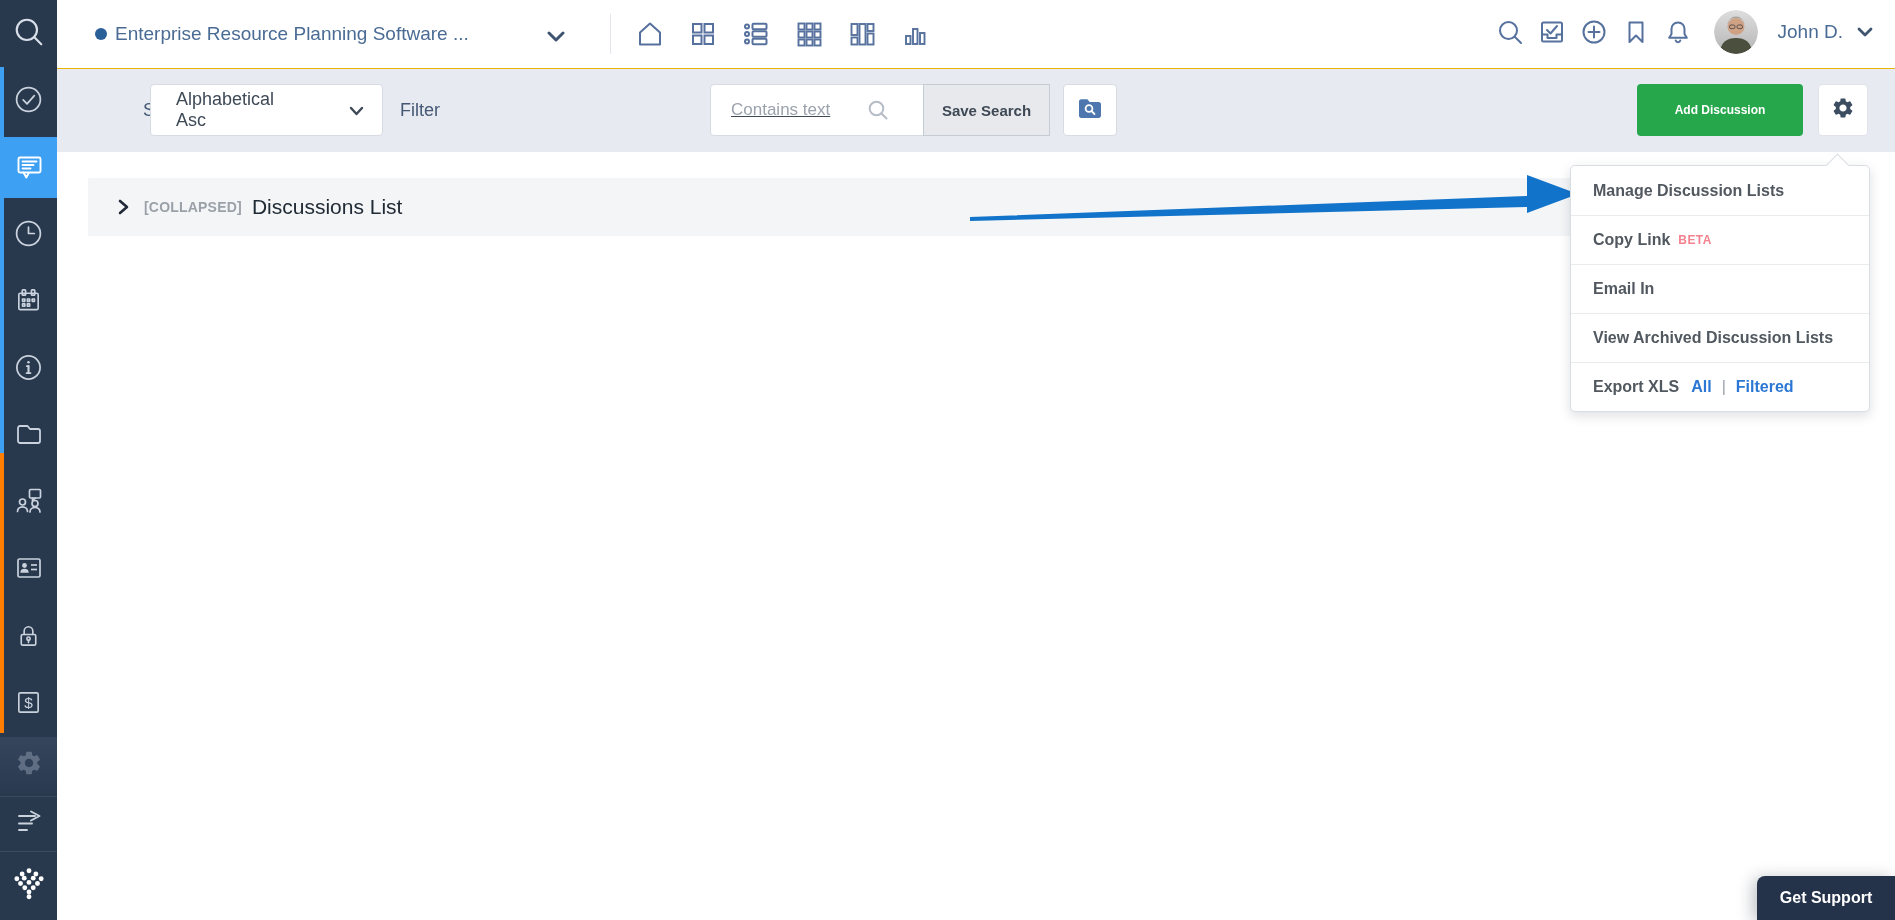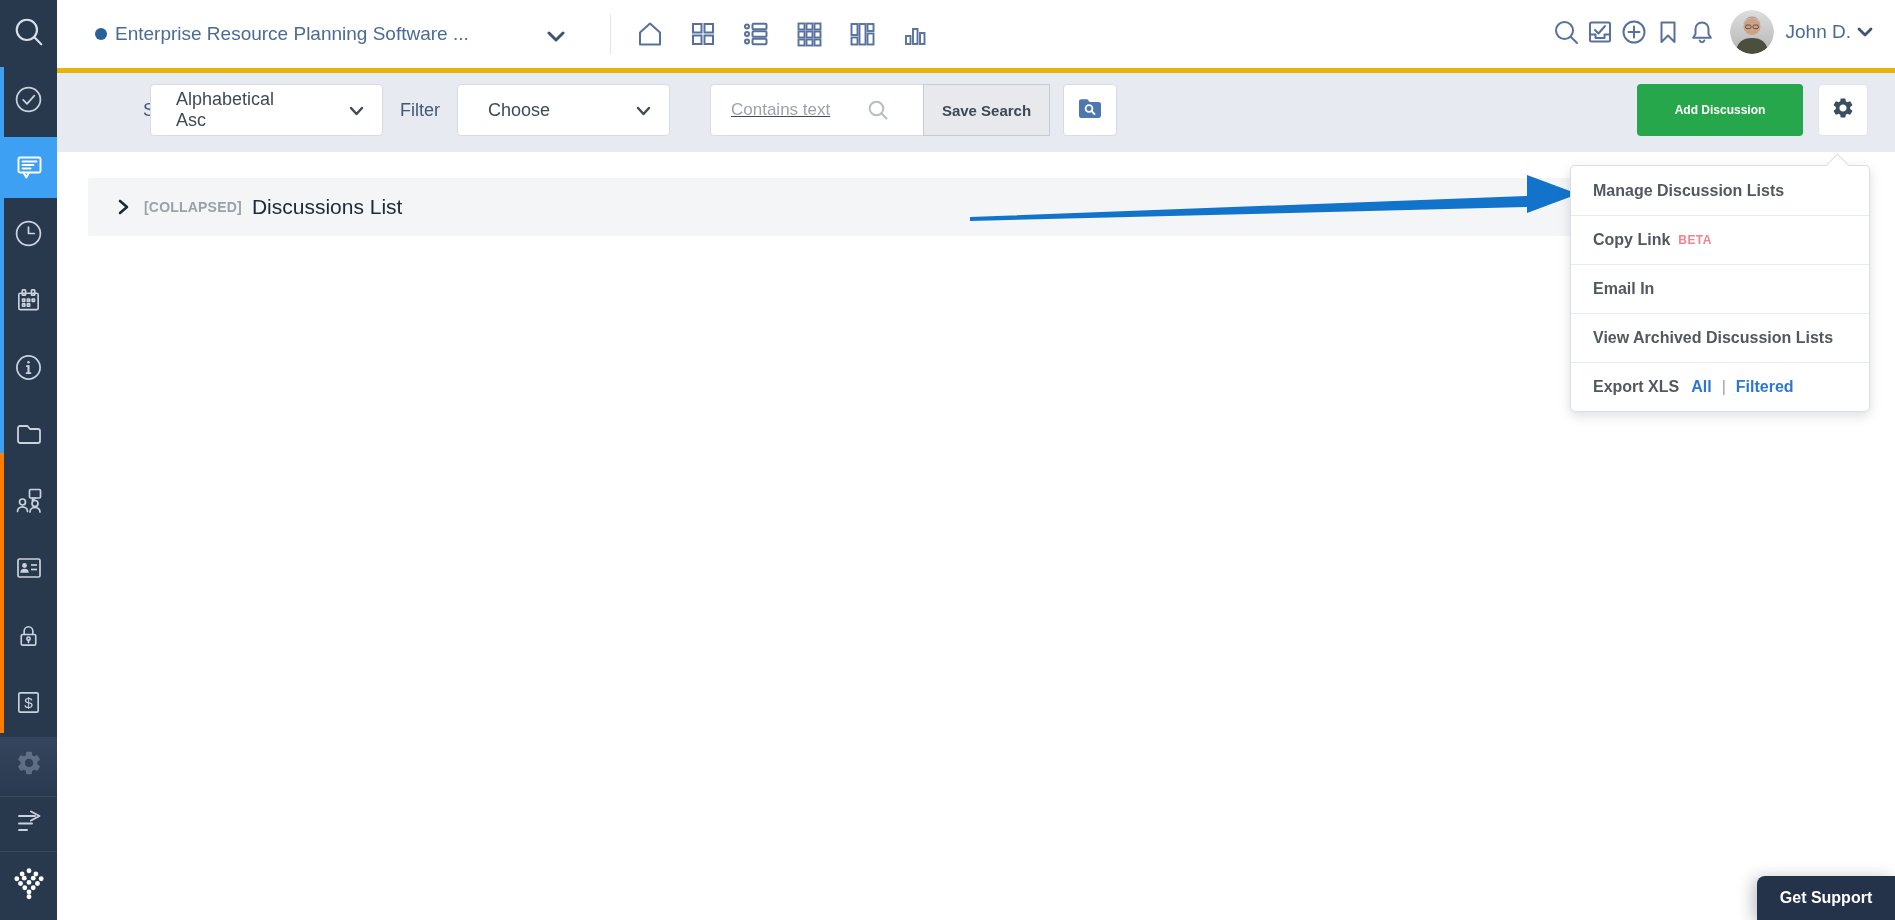--- a/index.html
+++ b/index.html
@@ -12,28 +12,28 @@
   .rail-item.active{background:#3DA0F2;}
   .rail-strip{position:absolute;left:0;width:4px;}
   .strip-blue{top:67px;height:386px;background:#3DA0F2;}
   .strip-orange{top:453px;height:280px;background:#FF7D00;}
   .rail-gear-section{position:absolute;left:0;top:737px;width:57px;height:56px;
        background:linear-gradient(180deg,#34455D,#2A3A50);display:flex;align-items:center;justify-content:center;}
   .rail-divider{position:absolute;left:0;width:57px;height:1px;background:#3A4A60;}
 
   
   .header{position:absolute;left:57px;top:0;width:1838px;height:68px;background:#fff;
-          border-bottom:5px solid #eab308;z-index:9;}
+          border-bottom:1px solid #eab308;z-index:9;}
   .proj-dot{position:absolute;left:38px;top:28px;width:12px;height:12px;border-radius:50%;background:#2B5F97;}
   .proj-title{position:absolute;left:58px;top:0;height:68px;display:flex;align-items:center;
           font-size:19px;color:#4A6B94;max-width:420px;white-space:nowrap;overflow:hidden;}
   .proj-chevron{position:absolute;left:490px;top:29px;}
   .head-vdivider{position:absolute;left:553px;top:14px;width:1px;height:40px;background:#E2E6EC;}
   .view-icons{position:absolute;left:578px;top:0;height:68px;display:flex;align-items:center;gap:23px;}
-  .header-right{position:absolute;right:22px;top:0;height:64px;display:flex;align-items:center;gap:6px;}
+  .header-right{position:absolute;right:22px;top:0;height:64px;display:flex;align-items:center;gap:14px;}
   .avatar{width:44px;height:44px;border-radius:50%;overflow:hidden;margin-left:8px;}
   .user-name{font-size:19px;color:#4A6B94;margin-left:6px;}
   .icon-btn{display:flex;align-items:center;justify-content:center;cursor:pointer;}
 
   
   .toolbar{position:absolute;left:57px;top:68px;width:1838px;height:84px;background:#E7EAF1;z-index:8;}
   .tb-label{position:absolute;top:0;height:84px;display:flex;align-items:center;font-size:18px;color:#445874;}
   .tb-control{position:absolute;top:16px;height:52px;background:#fff;border:1px solid #D7DBE2;border-radius:4px;
           box-sizing:border-box;display:flex;align-items:center;font-size:18px;color:#3F4A57;}
   .tb-select{justify-content:space-between;cursor:pointer;}
@@ -374,28 +374,20 @@
     <div class="tb-label" style="left:40px;margin-left:46px;">Sort</div>
     <div class="tb-control tb-select" style="left:93px;width:233px;padding:0 18px 0 25px;gap:47px;">
       <span>Alphabetical Asc</span>
       <span>
         <svg width="15" height="10" viewBox="0 0 15 10" fill="none" stroke="#3F4A57" stroke-width="2.4" stroke-linecap="round" stroke-linejoin="round">
             <polyline points="2,2 7.5,8 13,2"></polyline>
           </svg>
       </span>
     </div>
     <div class="tb-label" style="left:343px;">Filter</div>
-    <div class="tb-control tb-select" style="left:400px;width:213px;padding:0 18px 0 30px;">
-      <span>Choose</span>
-      <span>
-        <svg width="15" height="10" viewBox="0 0 15 10" fill="none" stroke="#3F4A57" stroke-width="2.4" stroke-linecap="round" stroke-linejoin="round">
-            <polyline points="2,2 7.5,8 13,2"></polyline>
-          </svg>
-      </span>
-    </div>
     <input class="tb-input" style="left: 653px; width: 242px; text-decoration: underline;" placeholder="Contains text">
     <span class="input-search-ic" style="left:810px;">
       <svg width="22" height="22" viewBox="0 0 22 22" fill="none" stroke="#B6BCC6" stroke-width="2" stroke-linecap="round">
         <circle cx="9.5" cy="9.5" r="6.8"></circle>
           <line x1="14.7" y1="14.7" x2="19.5" y2="19.5"></line>
         </svg>
     </span>
     <div class="btn-save">Save Search</div>
     <div class="btn-foldersearch">
       <span>

